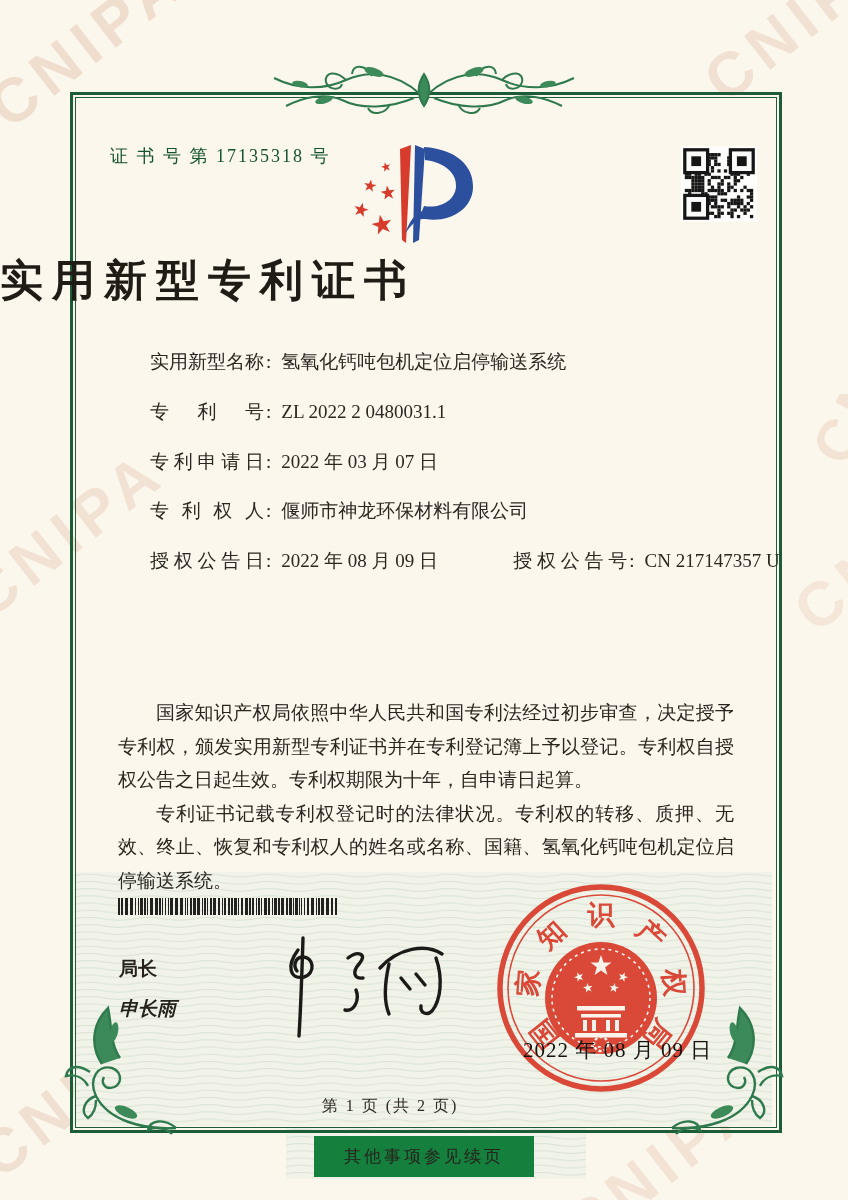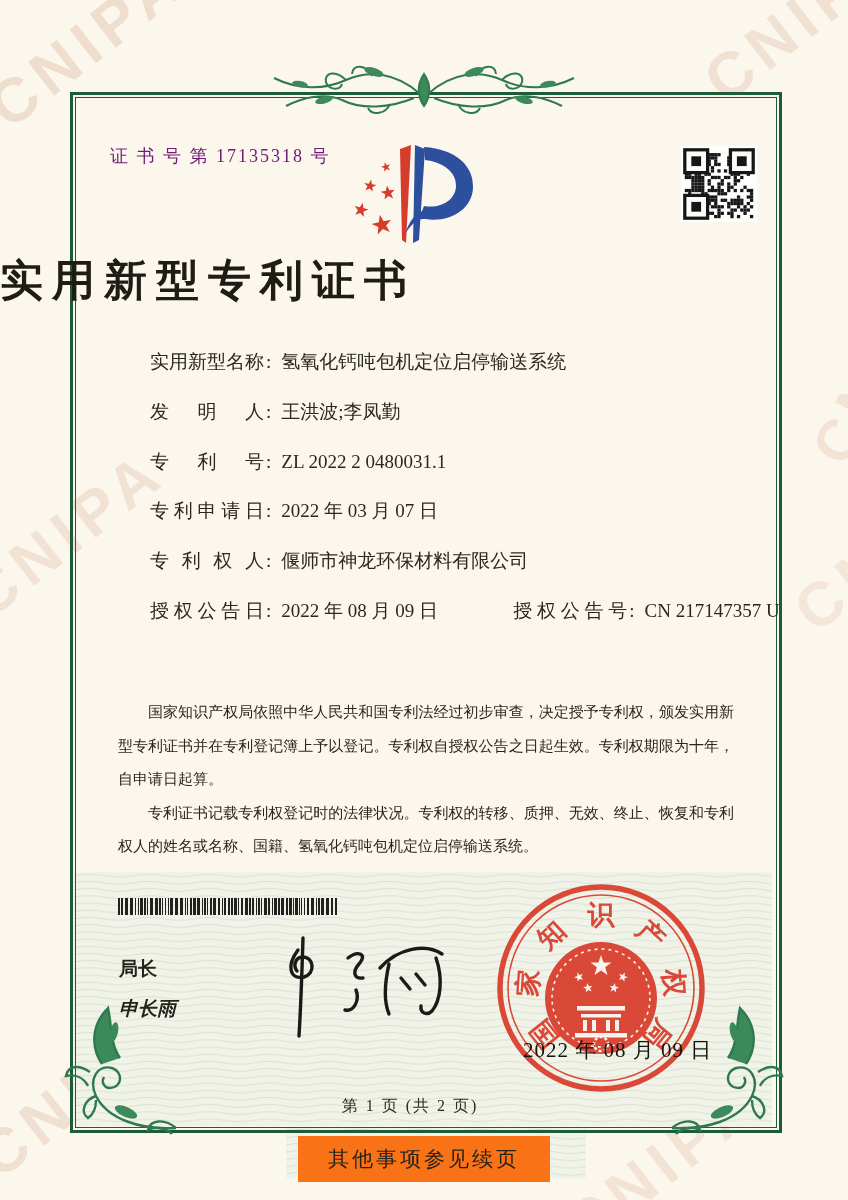--- a/index.html
+++ b/index.html
@@ -15,51 +15,51 @@
          border:3px solid #1d5c38;z-index:2;}
   .frame-inner{position:absolute;left:2px;top:2px;right:2px;bottom:2px;
          border:1px solid #1d5c38;}
 
   
   .waveband{position:absolute;left:74px;top:872px;width:698px;height:254px;z-index:1;}
   .wavebelow{position:absolute;left:286px;top:1127px;width:300px;height:52px;z-index:1;}
 
   .content{position:absolute;left:0;top:0;width:848px;height:1200px;z-index:3;}
 
-  .cert-line{position:absolute;left:110px;top:144px;font-size:18px;letter-spacing:2px;color:#701a75;}
+  .cert-line{position:absolute;left:110px;top:144px;font-size:18px;letter-spacing:2px;color:#14532d;}
   .qr{position:absolute;left:681px;top:146px;width:76px;height:76px;background:#fdfdfb;}
   .logo{position:absolute;left:336px;top:140px;width:152px;height:115px;}
 
   .title{position:absolute;left:0;top:252px;width:848px;text-align:left;
          font-size:43px;font-weight:700;letter-spacing:9px;color:#1f1b15;}
 
   .fields{position:absolute;left:118px;top:337px;width:625px;font-size:19px;color:#2b2721;}
   .frow{height:49.8px;line-height:49.8px;white-space:nowrap;}
   .flabel{display:inline-block;width:114px;text-align:justify;text-align-last:justify;vertical-align:top;margin-left:32px;}
   .colon{display:inline-block;margin:0 10px 0 2px;}
   .fvalue1{display:inline-block;width:200px;}
 
-  .bodytext{position:absolute;left:118px;top:696px;width:616px;font-size:15px;
+  .bodytext{position:absolute;left:118px;top:696px;width:616px;font-size:19px;
             line-height:33.5px;color:#2a261f;text-align:justify;}
   .bodytext p{margin:0;text-indent:2em;}
 
   .barcode{position:absolute;left:118px;top:898px;width:224px;height:17px;}
 
   .sig-title{position:absolute;left:119px;top:956px;font-size:19px;font-weight:600;color:#25211b;}
   .sig-name{position:absolute;left:119px;top:996px;font-size:19px;font-weight:600;color:#25211b;font-style:italic;}
   .sig-hand{position:absolute;left:248px;top:928px;width:215px;height:118px;}
 
   .seal{position:absolute;left:491px;top:878px;width:220px;height:220px;z-index:4;}
   .seal-date{position:absolute;left:523px;top:1036px;font-size:21px;letter-spacing:1px;
              color:#16130f;z-index:5;white-space:nowrap;}
 
   .pageinfo{position:absolute;left:0;top:1096px;width:780px;text-align:center;
-            font-size:16px;color:#2e2a24;letter-spacing:2px;padding-left:20px;}
+            font-size:16px;color:#2e2a24;letter-spacing:2px;}
   .contbox{position:absolute;left:50%;top:1136px;transform:translateX(-50%);
-           background:#f97316;padding:9px 30px;font-size:21px;letter-spacing:3px;
+           background:#15803d;padding:9px 30px;font-size:17px;letter-spacing:3px;
            color:#26221c;z-index:5;white-space:nowrap;}
 </style>
 </head>
 <body>
 
 <div class="stage">
 
   <div id="wmlayer">
       <div class="wm" style="left: -28px; top: 8px; font-size: 62px; opacity: 0.2; transform: rotate(-38deg);">CNIPA</div>
       <div class="wm" style="left: 688px; top: -18px; font-size: 62px; opacity: 0.17; transform: rotate(-38deg);">CNIPA</div>
@@ -298,21 +298,20 @@
           <polygon points="0,-1 0.235,-0.324 0.951,-0.309 0.38,0.124 0.588,0.809 0,0.4 -0.588,0.809 -0.38,0.124 -0.951,-0.309 -0.235,-0.324" transform="translate(52 53) scale(7.5) rotate(-8)"></polygon>
           <polygon points="0,-1 0.235,-0.324 0.951,-0.309 0.38,0.124 0.588,0.809 0,0.4 -0.588,0.809 -0.38,0.124 -0.951,-0.309 -0.235,-0.324" transform="translate(25 70) scale(7.5) rotate(14)"></polygon>
           <polygon points="0,-1 0.235,-0.324 0.951,-0.309 0.38,0.124 0.588,0.809 0,0.4 -0.588,0.809 -0.38,0.124 -0.951,-0.309 -0.235,-0.324" transform="translate(46 85) scale(10.5) rotate(-12)"></polygon>
         </g>
     </svg>
 
     <div class="title">实用新型专利证书</div>
 
     <div class="fields" id="fields">
         <div class="frow"><span class="flabel">实用新型名称</span><span class="colon">:</span><span class="fvalue">氢氧化钙吨包机定位启停输送系统</span></div>
-        <div class="frow"><span class="flabel">发明人</span><span class="colon">:</span><span class="fvalue">王洪波;李凤勤</span></div>
         <div class="frow"><span class="flabel">专利号</span><span class="colon">:</span><span class="fvalue">ZL 2022 2 0480031.1</span></div>
         <div class="frow"><span class="flabel">专利申请日</span><span class="colon">:</span><span class="fvalue">2022 年 03 月 07 日</span></div>
         <div class="frow"><span class="flabel">专利权人</span><span class="colon">:</span><span class="fvalue">偃师市神龙环保材料有限公司</span></div>
         <div class="frow"><span class="flabel">授权公告日</span><span class="colon">:</span><span class="fvalue1">2022 年 08 月 09 日</span><span class="flabel">授权公告号</span><span class="colon">:</span><span class="fvalue">CN 217147357 U</span></div>
       </div>
 
     <div class="bodytext">
       <p>国家知识产权局依照中华人民共和国专利法经过初步审查，决定授予专利权，颁发实用新型专利证书并在专利登记簿上予以登记。专利权自授权公告之日起生效。专利权期限为十年，自申请日起算。</p>
       <p>专利证书记载专利权登记时的法律状况。专利权的转移、质押、无效、终止、恢复和专利权人的姓名或名称、国籍、氢氧化钙吨包机定位启停输送系统。</p>
     </div>

